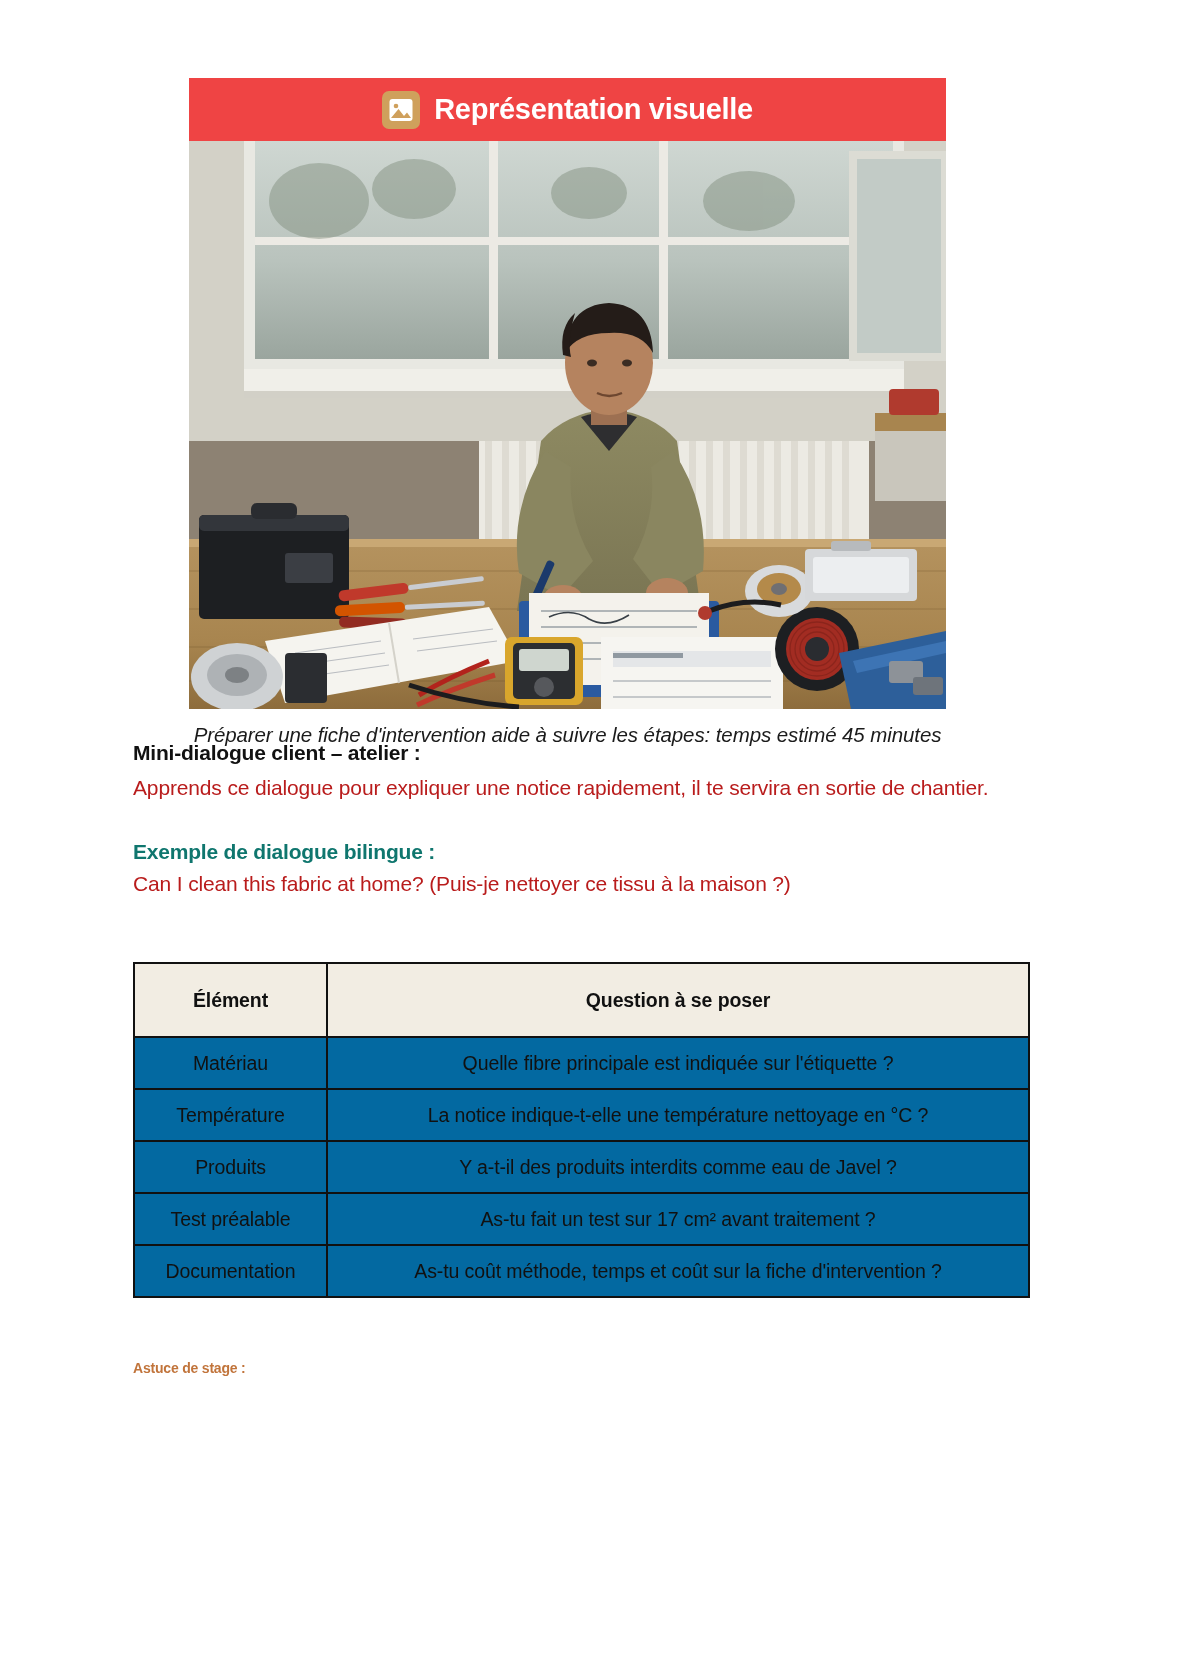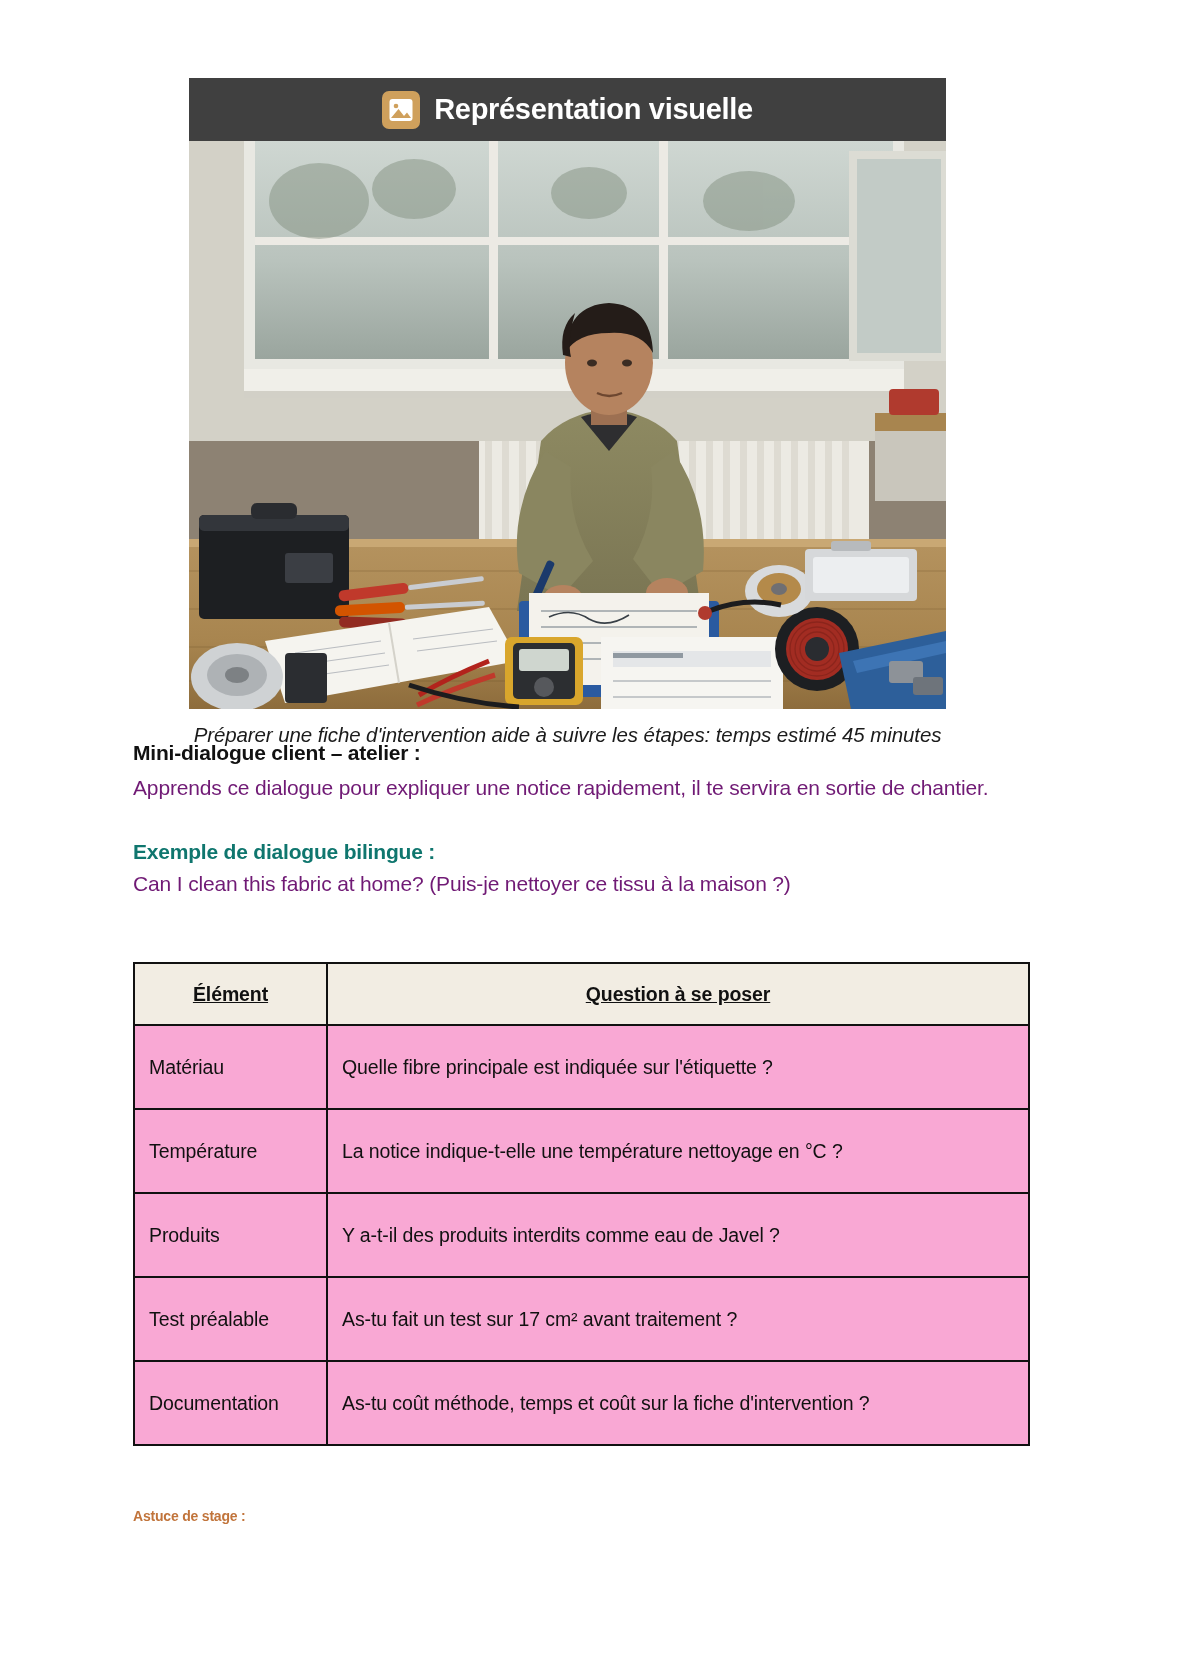--- a/index.html
+++ b/index.html
@@ -25,21 +25,21 @@
 
   
   .visual-block {
     position: absolute;
     left: 189px;
     top: 78px;
     width: 757px;
   }
 
   .visual-banner {
-    background: #404040;
+    background: #ef4444;
     height: 63px;
     display: flex;
     align-items: center;
     justify-content: center;
     gap: 14px;
   }
   .banner-icon {
     width: 38px;
     height: 38px;
     border-radius: 7px;
@@ -91,21 +91,21 @@
   .h-bold {
     font-size: 21px;
     font-weight: bold;
     color: #111111;
     margin: 0 0 7px 0;
     letter-spacing: -0.2px;
   }
   .para {
     font-size: 21px;
     line-height: 32px;
-    color: #701a75;
+    color: #b91c1c;
     margin: 0;
     letter-spacing: -0.15px;
   }
   .spacer-lg { height: 36px; }
   .spacer-md { height: 26px; }
 
   .h-green {
     font-size: 21px;
     font-weight: bold;
     color: #0f766e;
@@ -133,27 +133,27 @@
     border: 2px solid #111111;
     text-align: left;
     font-size: 19.5px;
     letter-spacing: -0.1px;
   }
   table.checklist th {
     background: #f2ede3;
     font-weight: bold;
     text-align: center;
     height: 52px;
-    padding: 4px 10px;
-    text-decoration: underline;
+    padding: 10px 10px;
   }
   table.checklist td {
     height: 50px;
-    padding: 16px 14px;
-    background: #f9a8d4;
+    padding: 0 14px;
+    background: #0369a1;
+    text-align: center;
   }
   col.c1 { width: 193px; }
   col.c2 { width: 702px; }
 </style>
 </head>
 <body>
 
 <div class="page">
 
   <div class="visual-block">

